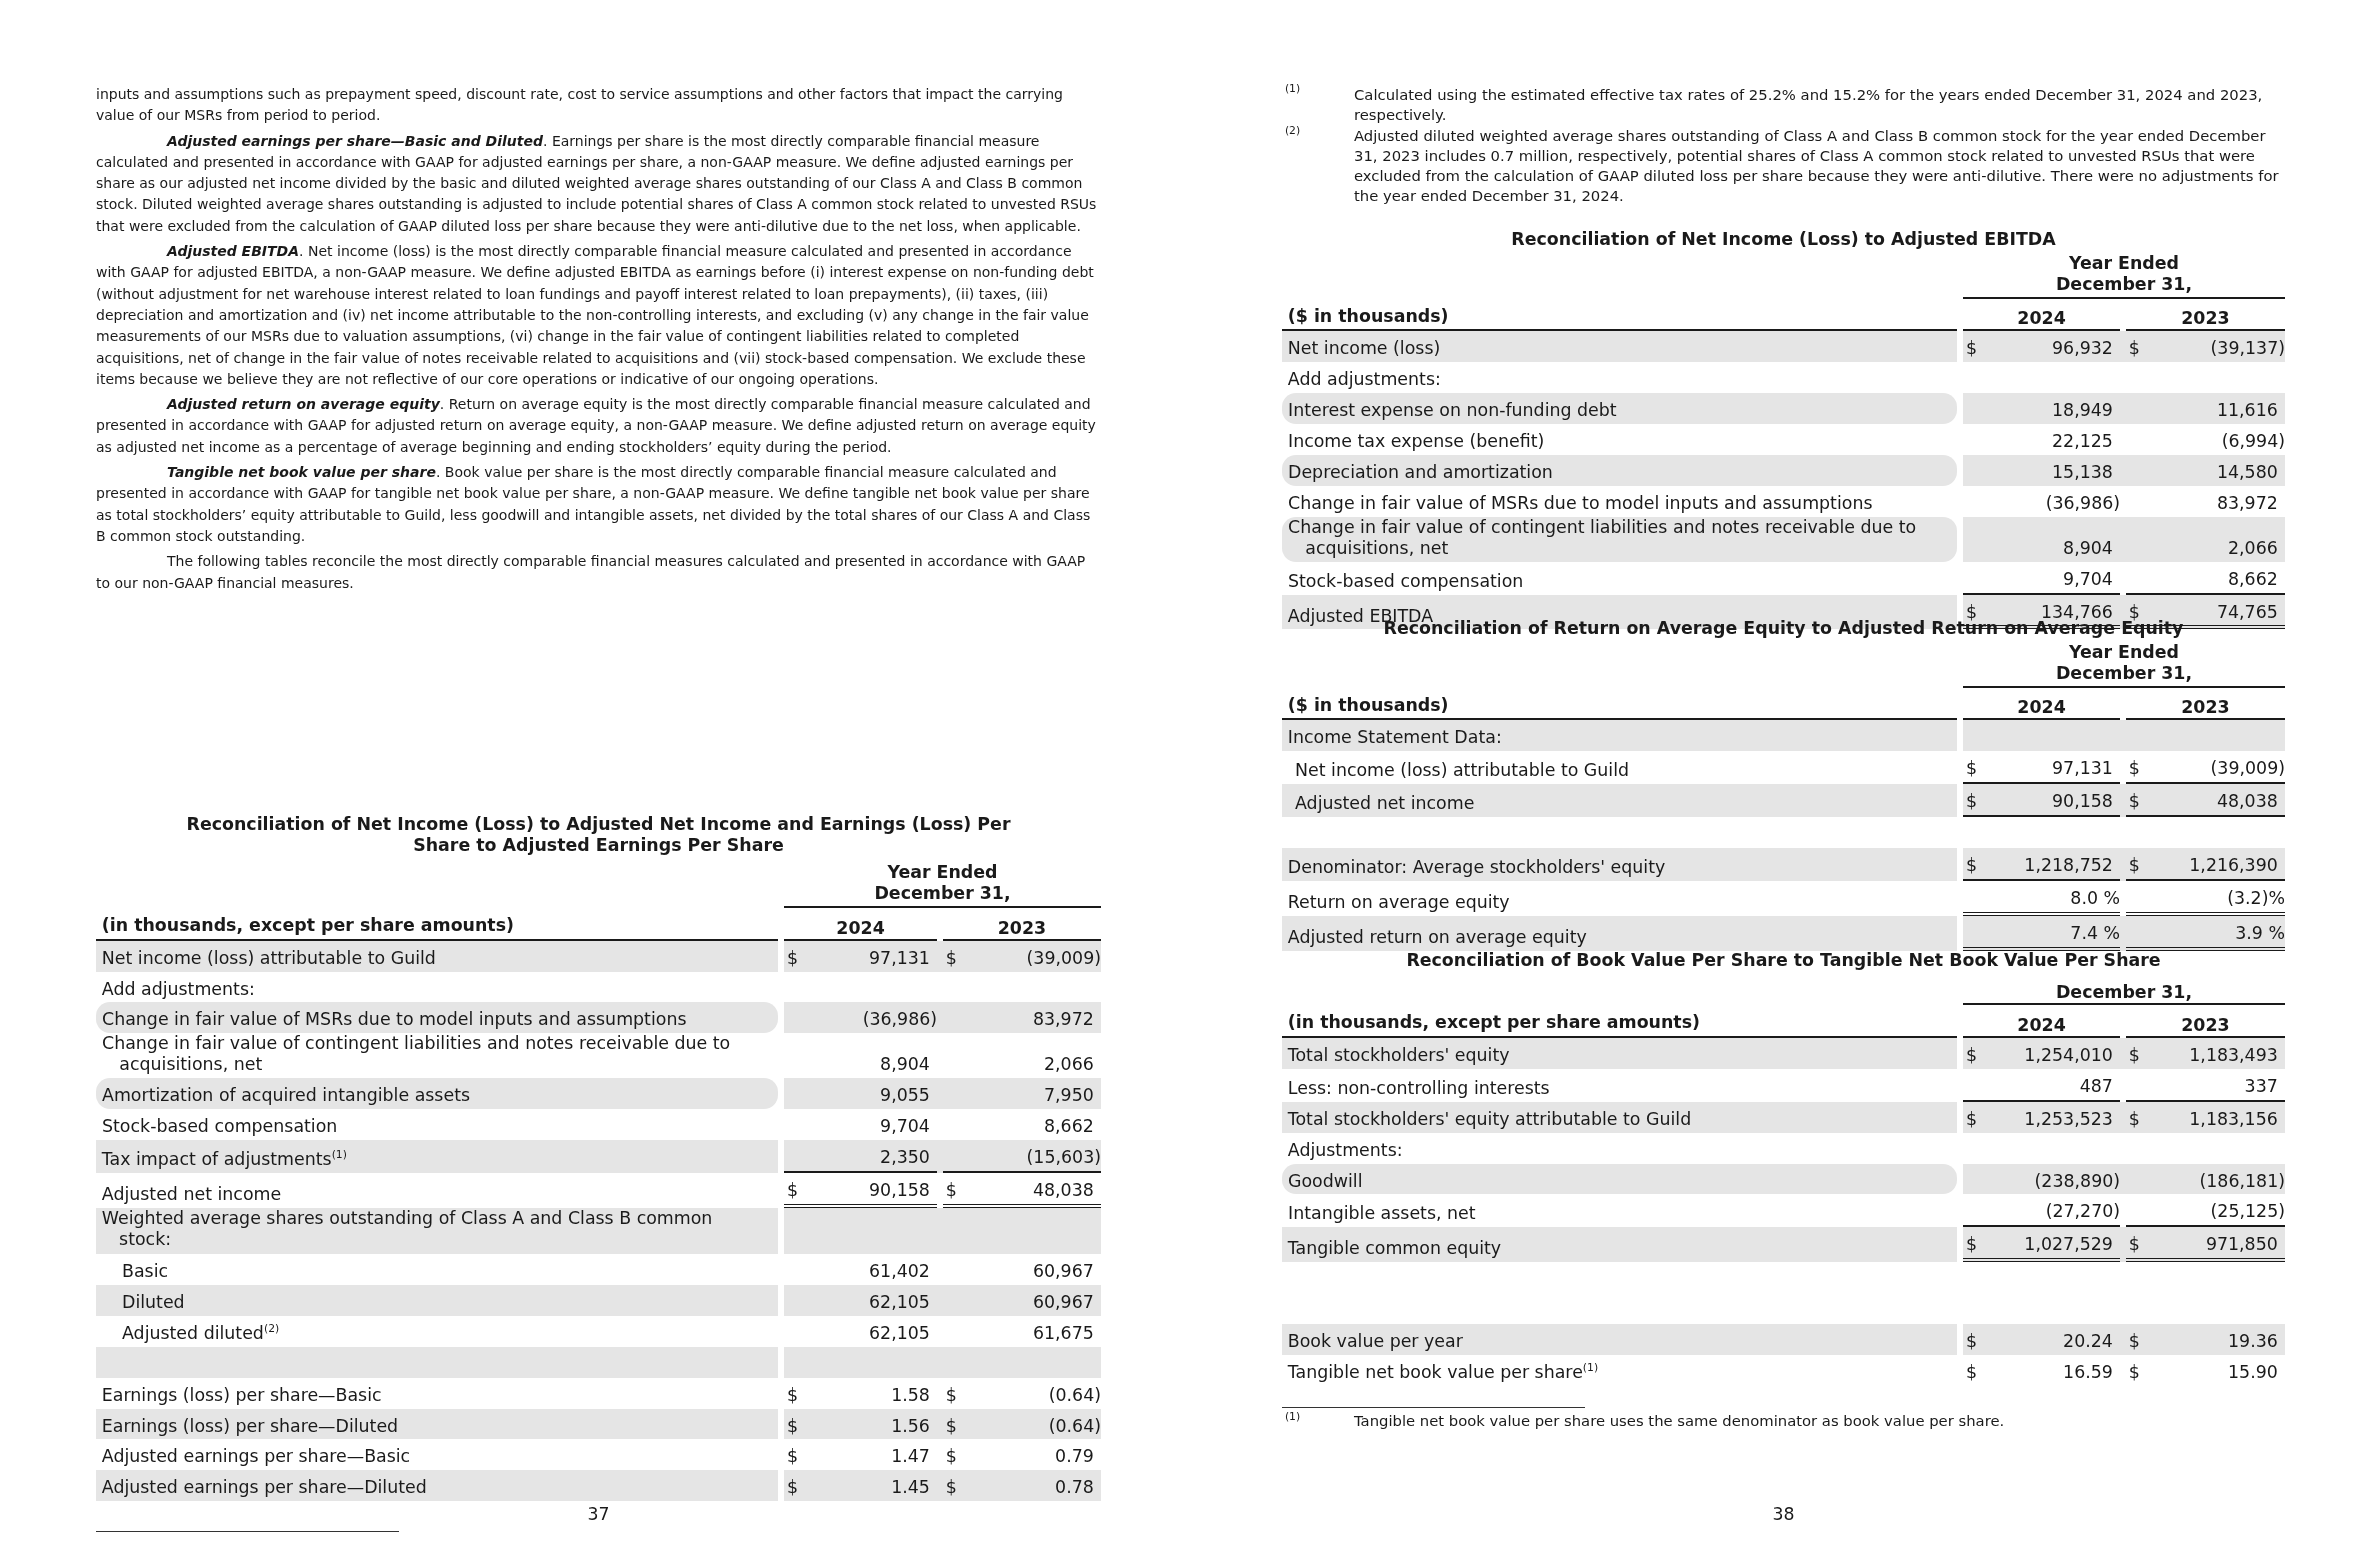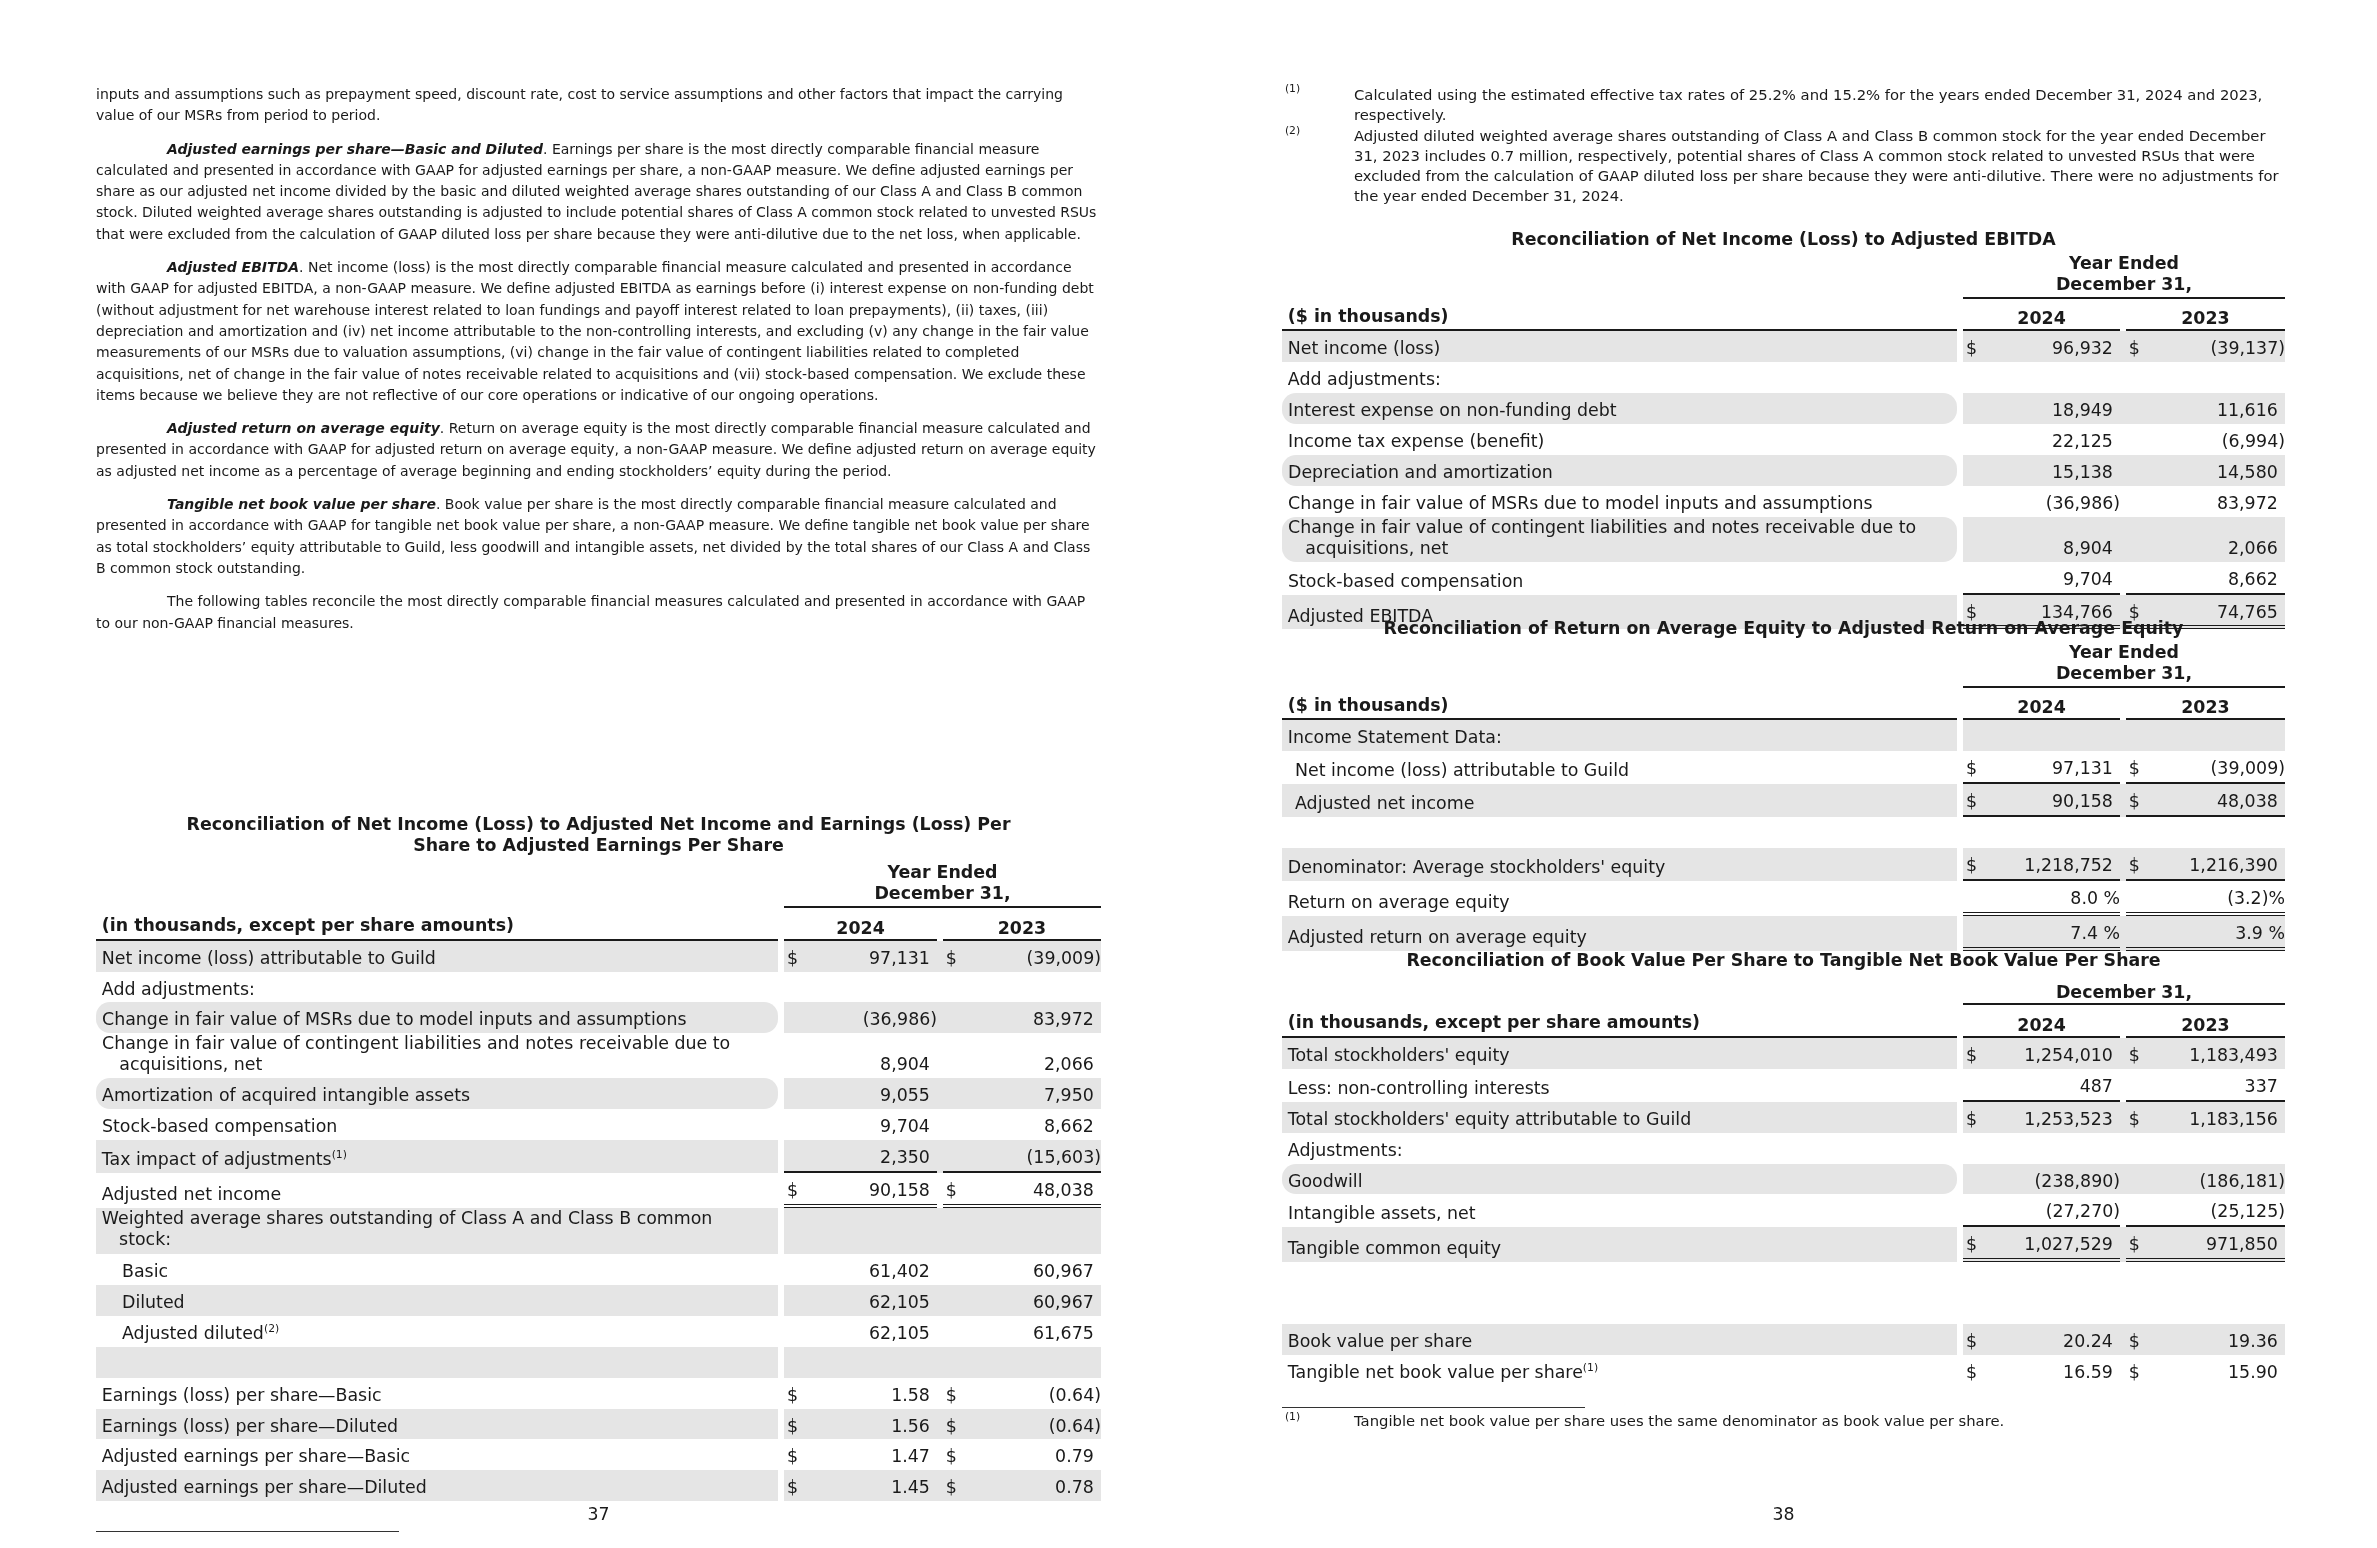--- a/index.html
+++ b/index.html
@@ -3,21 +3,21 @@
 <meta charset="utf-8">
 <style>
   html, body { margin:0; padding:0; background:#ffffff; }
   body { width:2377px; height:1549px; position:relative; overflow:hidden;
          font-family:"DejaVu Sans", sans-serif; color:#1a1a1a; }
   .page { position:absolute; top:0; height:1549px; }
   #page-left { left:96px; width:1005px; }
   #page-right { left:1282px; width:1003px; }
 
   p.body { margin:0; font-size:14px; line-height:21.3px; text-align:left; }
-  p.body + p.body { margin-top:12px; }
+  p.body + p.body { margin-top:4px; }
   .indent { display:inline-block; width:71px; }
   .term { font-weight:bold; font-style:italic; }
 
   .tbl-title { font-weight:bold; font-size:17.4px; line-height:21.3px; text-align:center; }
 
   table.fin { border-collapse:separate; border-spacing:0; width:100%; table-layout:fixed; font-size:17.4px; }
   table.fin td { padding:0; height:28px; line-height:21px; vertical-align:bottom; white-space:nowrap; }
   table.fin td.lbl { white-space:normal; padding-left:5.8px; padding-bottom:2.9px; }
   table.fin td.lbl.i1 { padding-left:6px;border-radius:14px; }
   table.fin td.lbl .wrap2 { display:block; padding-left:17.3px; }
@@ -561,21 +561,21 @@
       <tr>
             <td class="lbl"></td>
             <td></td>
             <td></td>
             <td></td>
             <td></td>
             <td></td>
             <td></td>
           </tr>
       <tr class="shade">
-        <td class="lbl">Book value per share</td>
+        <td class="lbl">Book value per year</td>
             <td class="gap"></td>
         <td class="cur">$</td>
         <td class="num">20.24</td>
             <td></td>
         <td class="cur">$</td>
         <td class="num">19.36</td>
       </tr>
       <tr>
         <td class="lbl"><span>Tangible net book value per share</span><sup>(1)</sup></td>
             <td></td>

